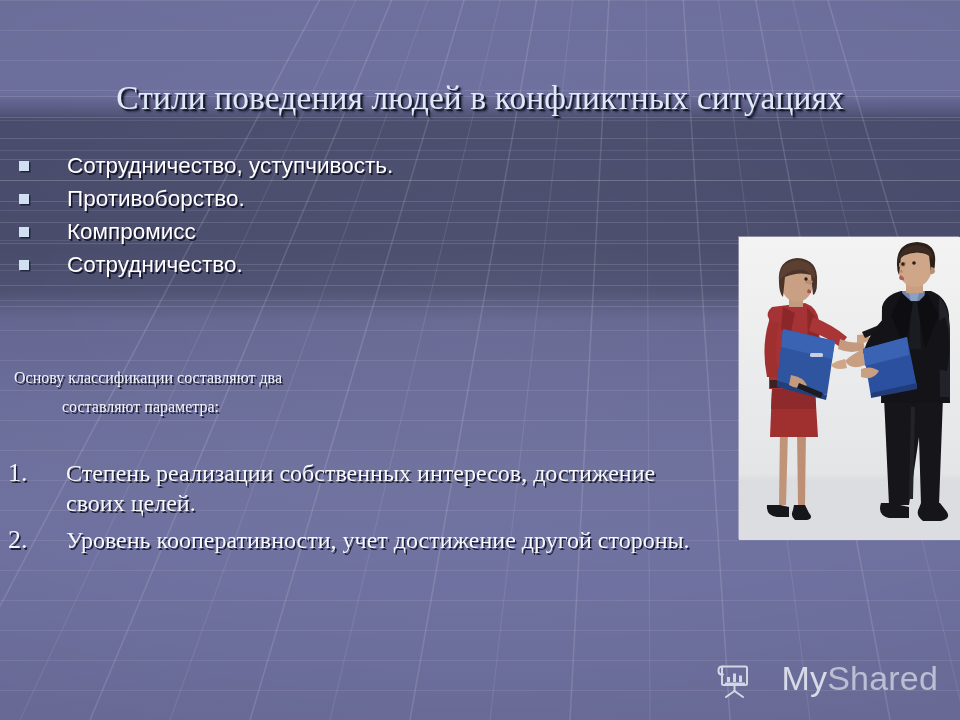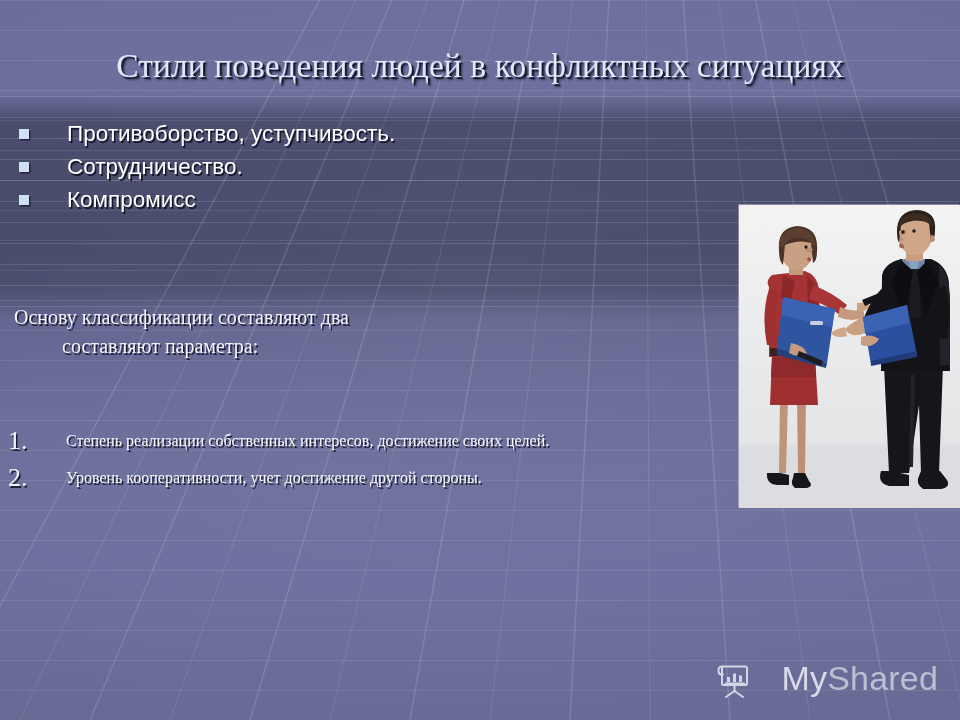--- a/index.html
+++ b/index.html
@@ -67,20 +67,21 @@
       radial-gradient(ellipse 150% 90% at 50% 42%,
         rgba(255,255,255,0.045) 0%,
         rgba(0,0,0,0.0) 45%,
         rgba(0,0,0,0.10) 100%);
   }
 
   
   .content {
     position: absolute;
     inset: 0;
+    margin-top: 32px;
   }
 
   .slide-title {
     position: absolute;
     top: 46px;
     left: 0;
     width: 960px;
     text-align: center;
     font-size: 33.5px;
     line-height: 40px;
@@ -120,25 +121,25 @@
     font-size: 22.5px;
     line-height: 30px;
     color: #ffffff;
     text-shadow: 1.6px 1.6px 0 rgba(15,15,35,.9);
     white-space: nowrap;
   }
 
   
   .para {
     position: absolute;
-    top: 303px;
+    top: 331px;
     left: 14px;
     width: 470px;
     font-family: "Liberation Serif", serif;
-    font-size: 20px;
+    font-size: 16px;
     line-height: 29px;
     color: #f2f4fb;
     text-shadow: 1.6px 1.6px 0 rgba(15,15,35,.85);
   }
   .para .ind { display: block; padding-left: 48px; }
 
   
   .numlist {
     position: absolute;
     top: 426px;
@@ -154,21 +155,21 @@
     flex: 0 0 auto;
     width: 58px;
     font-family: "Liberation Serif", serif;
     font-size: 26px;
     line-height: 30px;
     color: #f2f4fb;
     text-shadow: 1.6px 1.6px 0 rgba(15,15,35,.85);
   }
   .num-text {
     font-family: "Liberation Serif", serif;
-    font-size: 16px;
+    font-size: 24px;
     line-height: 30px;
     color: #f7f8fc;
     text-shadow: 1.6px 1.6px 0 rgba(15,15,35,.85);
     max-width: 630px;
   }
 
   
   .photo {
     position: absolute;
     left: 739px;
@@ -230,29 +231,33 @@
   </svg>
   <div class="bg-vignette"></div>
 
   <div class="content">
 
     <div class="slide-title">Стили поведения людей в конфликтных ситуациях</div>
 
     <div class="bullets">
       <div class="bullet-row">
         <span class="bullet-mark"></span>
-        <span class="bullet-text">Противоборство, уступчивость.</span>
+        <span class="bullet-text">Сотрудничество, уступчивость.</span>
+      </div>
+      <div class="bullet-row">
+        <span class="bullet-mark"></span>
+        <span class="bullet-text">Противоборство.</span>
+      </div>
+      <div class="bullet-row">
+        <span class="bullet-mark"></span>
+        <span class="bullet-text">Компромисс</span>
       </div>
       <div class="bullet-row">
         <span class="bullet-mark"></span>
         <span class="bullet-text">Сотрудничество.</span>
-      </div>
-      <div class="bullet-row">
-        <span class="bullet-mark"></span>
-        <span class="bullet-text">Компромисс</span>
       </div>
     </div>
 
     <div class="para">
       <span>Основу классификации составляют два</span>
       <span class="ind">составляют параметра:</span>
     </div>
 
     <div class="numlist">
       <div class="num-row">

